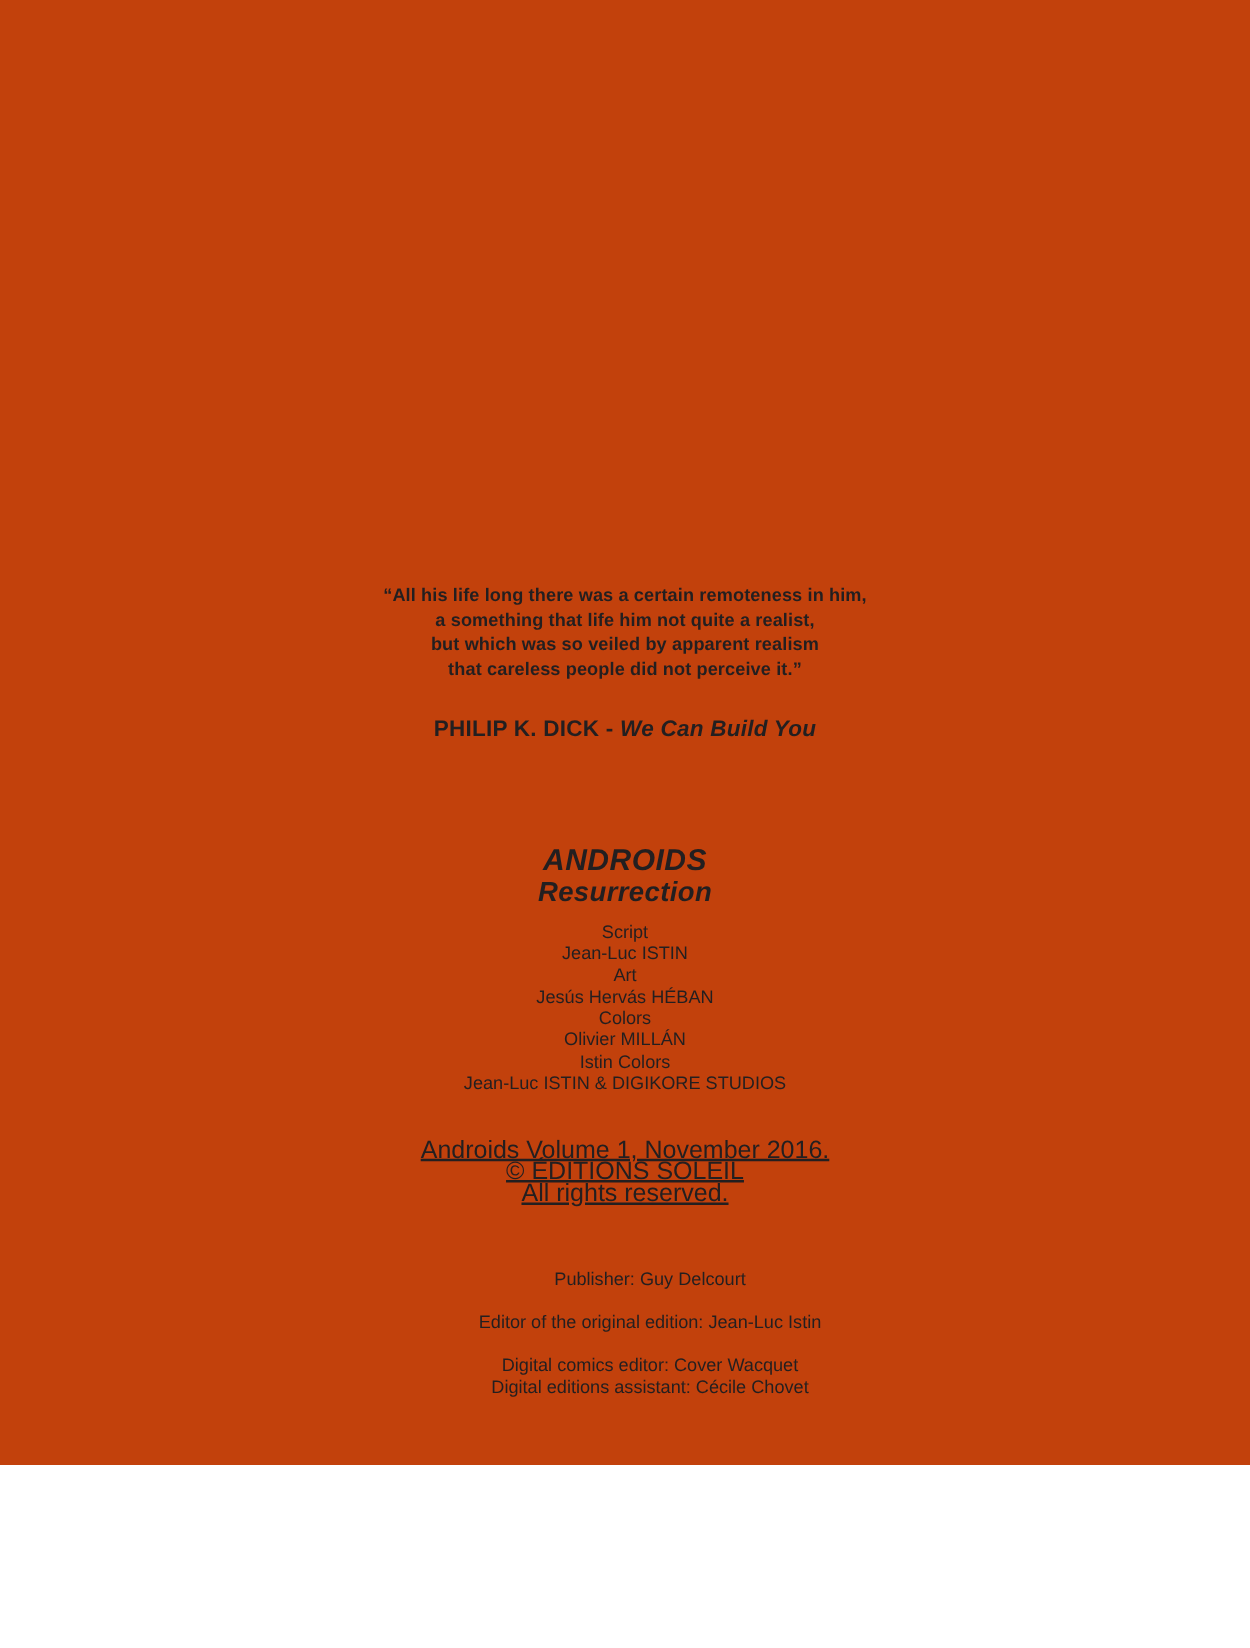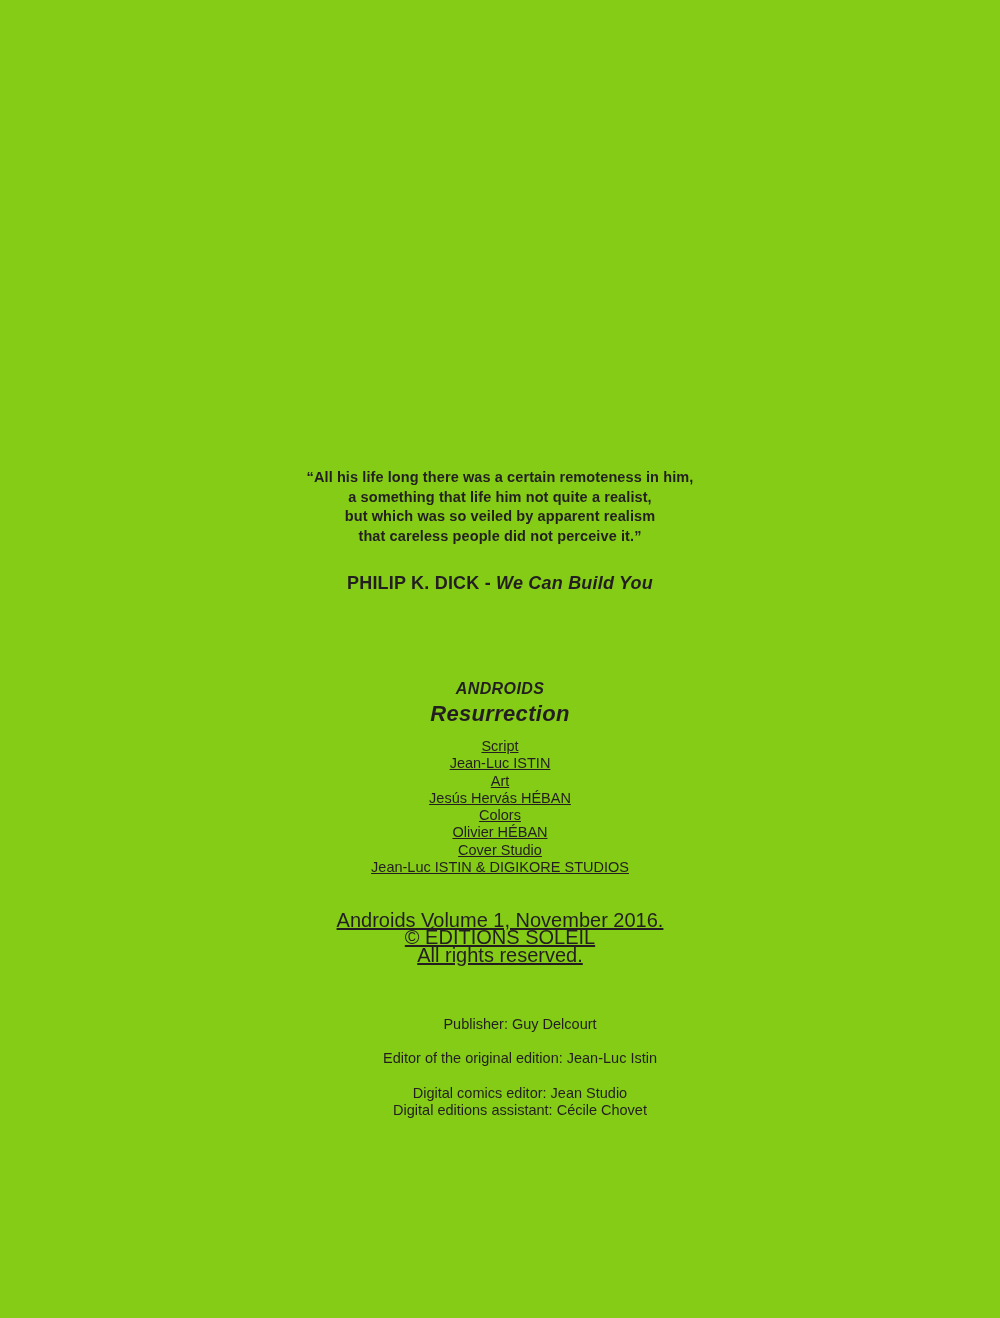--- a/index.html
+++ b/index.html
@@ -10,23 +10,23 @@
   body {
     width: 1000px;
     height: 1318px;
     font-family: "Liberation Sans", sans-serif;
     color: #231f20;
     position: relative;
     overflow: hidden;
   }
   .page {
     width: 1000px;
-    height: 1318px;
+    height: 1172px;
     position: relative;
-    background: #84cc16;
+    background: #c2410c;
   }
 
   
   .epigraph {
     position: absolute;
     top: 468px;
     left: 0;
     width: 1000px;
     text-align: center;
   }
@@ -49,42 +49,41 @@
 
   
   .title-block {
     position: absolute;
     top: 676px;
     left: 0;
     width: 1000px;
     text-align: center;
   }
   .title-block .series-title {
-    font-size: 16px;
+    font-size: 24px;
     font-weight: bold;
     font-style: italic;
     letter-spacing: 0.4px;
     line-height: 25px;
   }
   .title-block .series-subtitle {
     font-size: 22px;
     font-weight: bold;
     font-style: italic;
     letter-spacing: 0.3px;
     line-height: 25px;
   }
 
   
   .credits {
     position: absolute;
     top: 738px;
     left: 0;
     width: 1000px;
     text-align: center;
-    text-decoration: underline;
   }
   .credits .line {
     font-size: 14.5px;
     line-height: 17.3px;
     color: #231f20;
   }
 
   
   .publication {
     position: absolute;
@@ -133,37 +132,37 @@
     <div class="series-title">ANDROIDS</div>
     <div class="series-subtitle">Resurrection</div>
   </div>
 
   <div class="credits">
     <div class="line">Script</div>
     <div class="line">Jean-Luc ISTIN</div>
     <div class="line">Art</div>
     <div class="line">Jesús Hervás HÉBAN</div>
     <div class="line">Colors</div>
-    <div class="line">Olivier HÉBAN</div>
-    <div class="line">Cover Studio</div>
+    <div class="line">Olivier MILLÁN</div>
+    <div class="line">Istin Colors</div>
     <div class="line">Jean-Luc ISTIN &amp; DIGIKORE STUDIOS</div>
   </div>
 
   <div class="publication">
     <div class="line">Androids Volume 1, November 2016.</div>
     <div class="line">© ÉDITIONS SOLEIL</div>
     <div class="line">All rights reserved.</div>
   </div>
 
   <div class="colophon">
     <div class="group">
       <div class="line">Publisher: Guy Delcourt</div>
     </div>
     <div class="group">
       <div class="line">Editor of the original edition: Jean-Luc Istin</div>
     </div>
     <div class="group">
-      <div class="line">Digital comics editor: Jean Studio</div>
+      <div class="line">Digital comics editor: Cover Wacquet</div>
       <div class="line">Digital editions assistant: Cécile Chovet</div>
     </div>
   </div>
 
 </div>
 
 </body></html>

